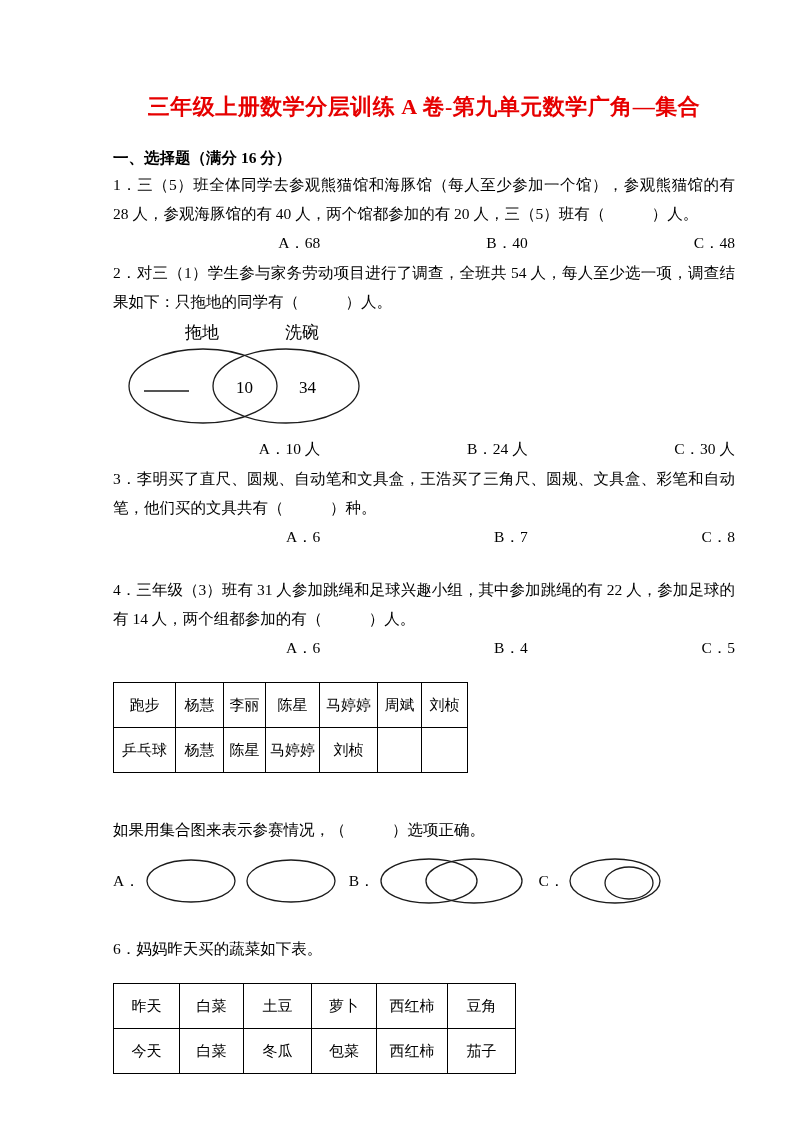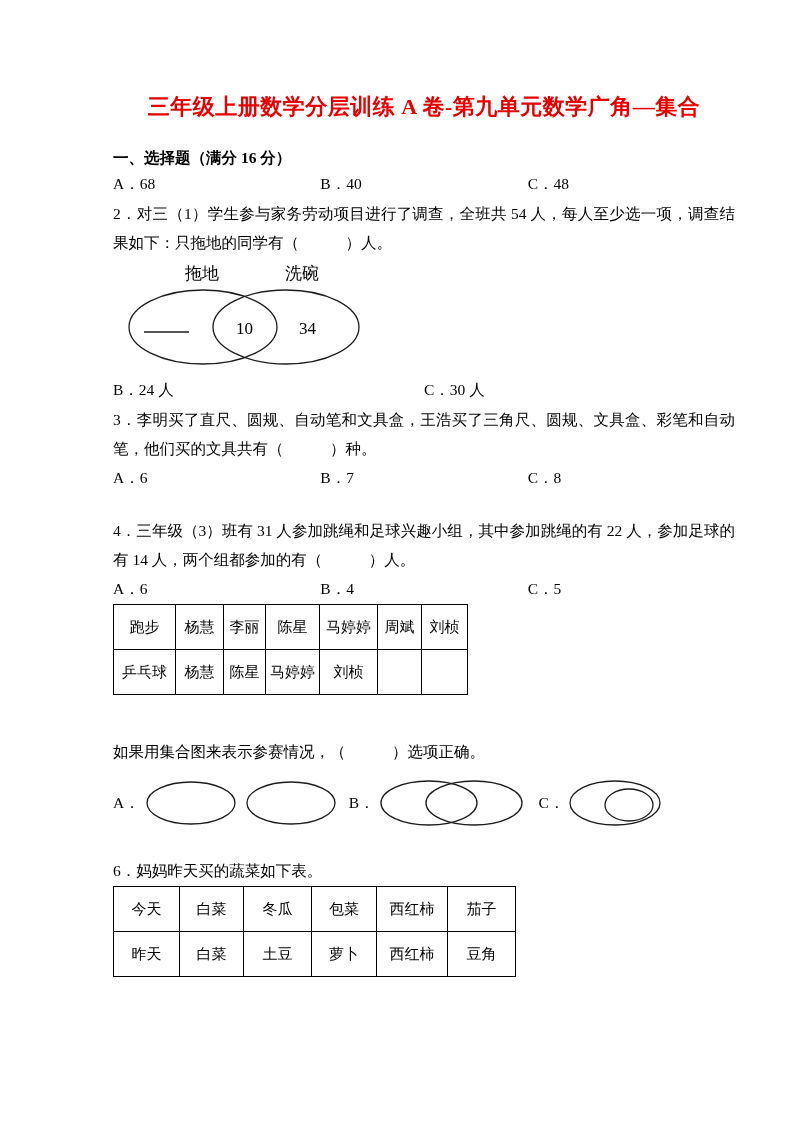--- a/index.html
+++ b/index.html
@@ -16,63 +16,65 @@
   }
   .subtitle {
     font-size: 15px; font-weight: bold; text-align: center; margin-top: 15px;
   }
   .section { font-size: 15.5px; font-weight: bold; margin-top: 26px; }
   .qtext {
     font-size: 15.5px; line-height: 29px; text-align: justify;
     margin: 1px 0 0 0;
   }
   .opts { display: flex; font-size: 15.5px; line-height: 29px; }
-  .opts span { flex: 1; }
+  .opts span { flex: 1; text-align: right; }
   .venn-wrap { margin: 2px 0 0 6px; }
   svg.diagram ellipse, svg.diagram line { fill: none; stroke: #1c1c1c; stroke-width: 1.3; }
   svg.diagram text { font-family: "Liberation Serif", "DejaVu Serif", serif; fill: #000; }
-  table.sheet { border-collapse: collapse; margin-top: 1px; }
+  table.sheet { border-collapse: collapse; margin-top: 20px; }
   table.sheet td {
     border: 1.2px solid #000; text-align: center; vertical-align: middle;
     font-size: 15px; height: 44px; padding: 0 3px;
   }
   .diag-row { display: flex; align-items: center; margin-top: 8px; }
   .diag-label { font-size: 15.5px; margin-right: 4px; white-space: nowrap; }
   .diag-gap-b { margin-left: 9px; }
   .diag-gap-c { margin-left: 14px; }
   .followup { margin-top: 42px; }
   .mt8 { margin-top: 24px; }
 </style>
 </head>
 <body>
 
 <div class="page">
 
   <h1 class="title" style="color: rgb(230, 0, 0);">三年级上册数学分层训练 A 卷-第九单元数学广角—集合</h1>
   <div class="section">一、选择题（满分 16 分）</div>
 
+  <p class="qtext">1．三（5）班全体同学去参观熊猫馆和海豚馆（每人至少参加一个馆），参观熊猫馆的有 28 人，参观海豚馆的有 40 人，两个馆都参加的有 20 人，三（5）班有（　　　）人。</p>
   <div class="opts">
     <span>A．68</span>
     <span>B．40</span>
     <span>C．48</span>
   </div>
 
   <p class="qtext">2．对三（1）学生参与家务劳动项目进行了调查，全班共 54 人，每人至少选一项，调查结果如下：只拖地的同学有（　　　）人。</p>
   <div class="venn-wrap">
     <svg class="diagram" width="270" height="112" viewBox="0 0 270 112">
       <text x="66" y="20" font-size="17">拖地</text>
       <text x="166" y="20" font-size="17">洗碗</text>
       <ellipse cx="84" cy="68" rx="74" ry="37"></ellipse>
       <ellipse cx="167" cy="68" rx="73" ry="37"></ellipse>
       <line x1="25" y1="73" x2="70" y2="73"></line>
       <text x="117" y="75" font-size="17">10</text>
       <text x="180" y="75" font-size="17">34</text>
     </svg>
   </div>
   <div class="opts">
+    <span>A．10 人</span>
     <span>B．24 人</span>
     <span>C．30 人</span>
   </div>
 
   <p class="qtext">3．李明买了直尺、圆规、自动笔和文具盒，王浩买了三角尺、圆规、文具盒、彩笔和自动笔，他们买的文具共有（　　　）种。</p>
   <div class="opts">
     <span>A．6</span>
     <span>B．7</span>
     <span>C．8</span>
   </div>
@@ -140,31 +142,31 @@
     <colgroup>
       <col style="width:66px">
         <col style="width:64px">
         <col style="width:68px">
       <col style="width:65px">
         <col style="width:71px">
         <col style="width:68px">
     </colgroup>
     <tbody>
       <tr>
+        <td>昨天</td>
+        <td>白菜</td>
+        <td>土豆</td>
+        <td>萝卜</td>
+        <td>西红柿</td>
+        <td>豆角</td>
+      </tr>
+      <tr>
         <td>今天</td>
         <td>白菜</td>
         <td>冬瓜</td>
         <td>包菜</td>
         <td>西红柿</td>
         <td>茄子</td>
       </tr>
-      <tr>
-        <td>昨天</td>
-        <td>白菜</td>
-        <td>土豆</td>
-        <td>萝卜</td>
-        <td>西红柿</td>
-        <td>豆角</td>
-      </tr>
     </tbody>
   </table>
 
 </div>
 
 </body></html>

